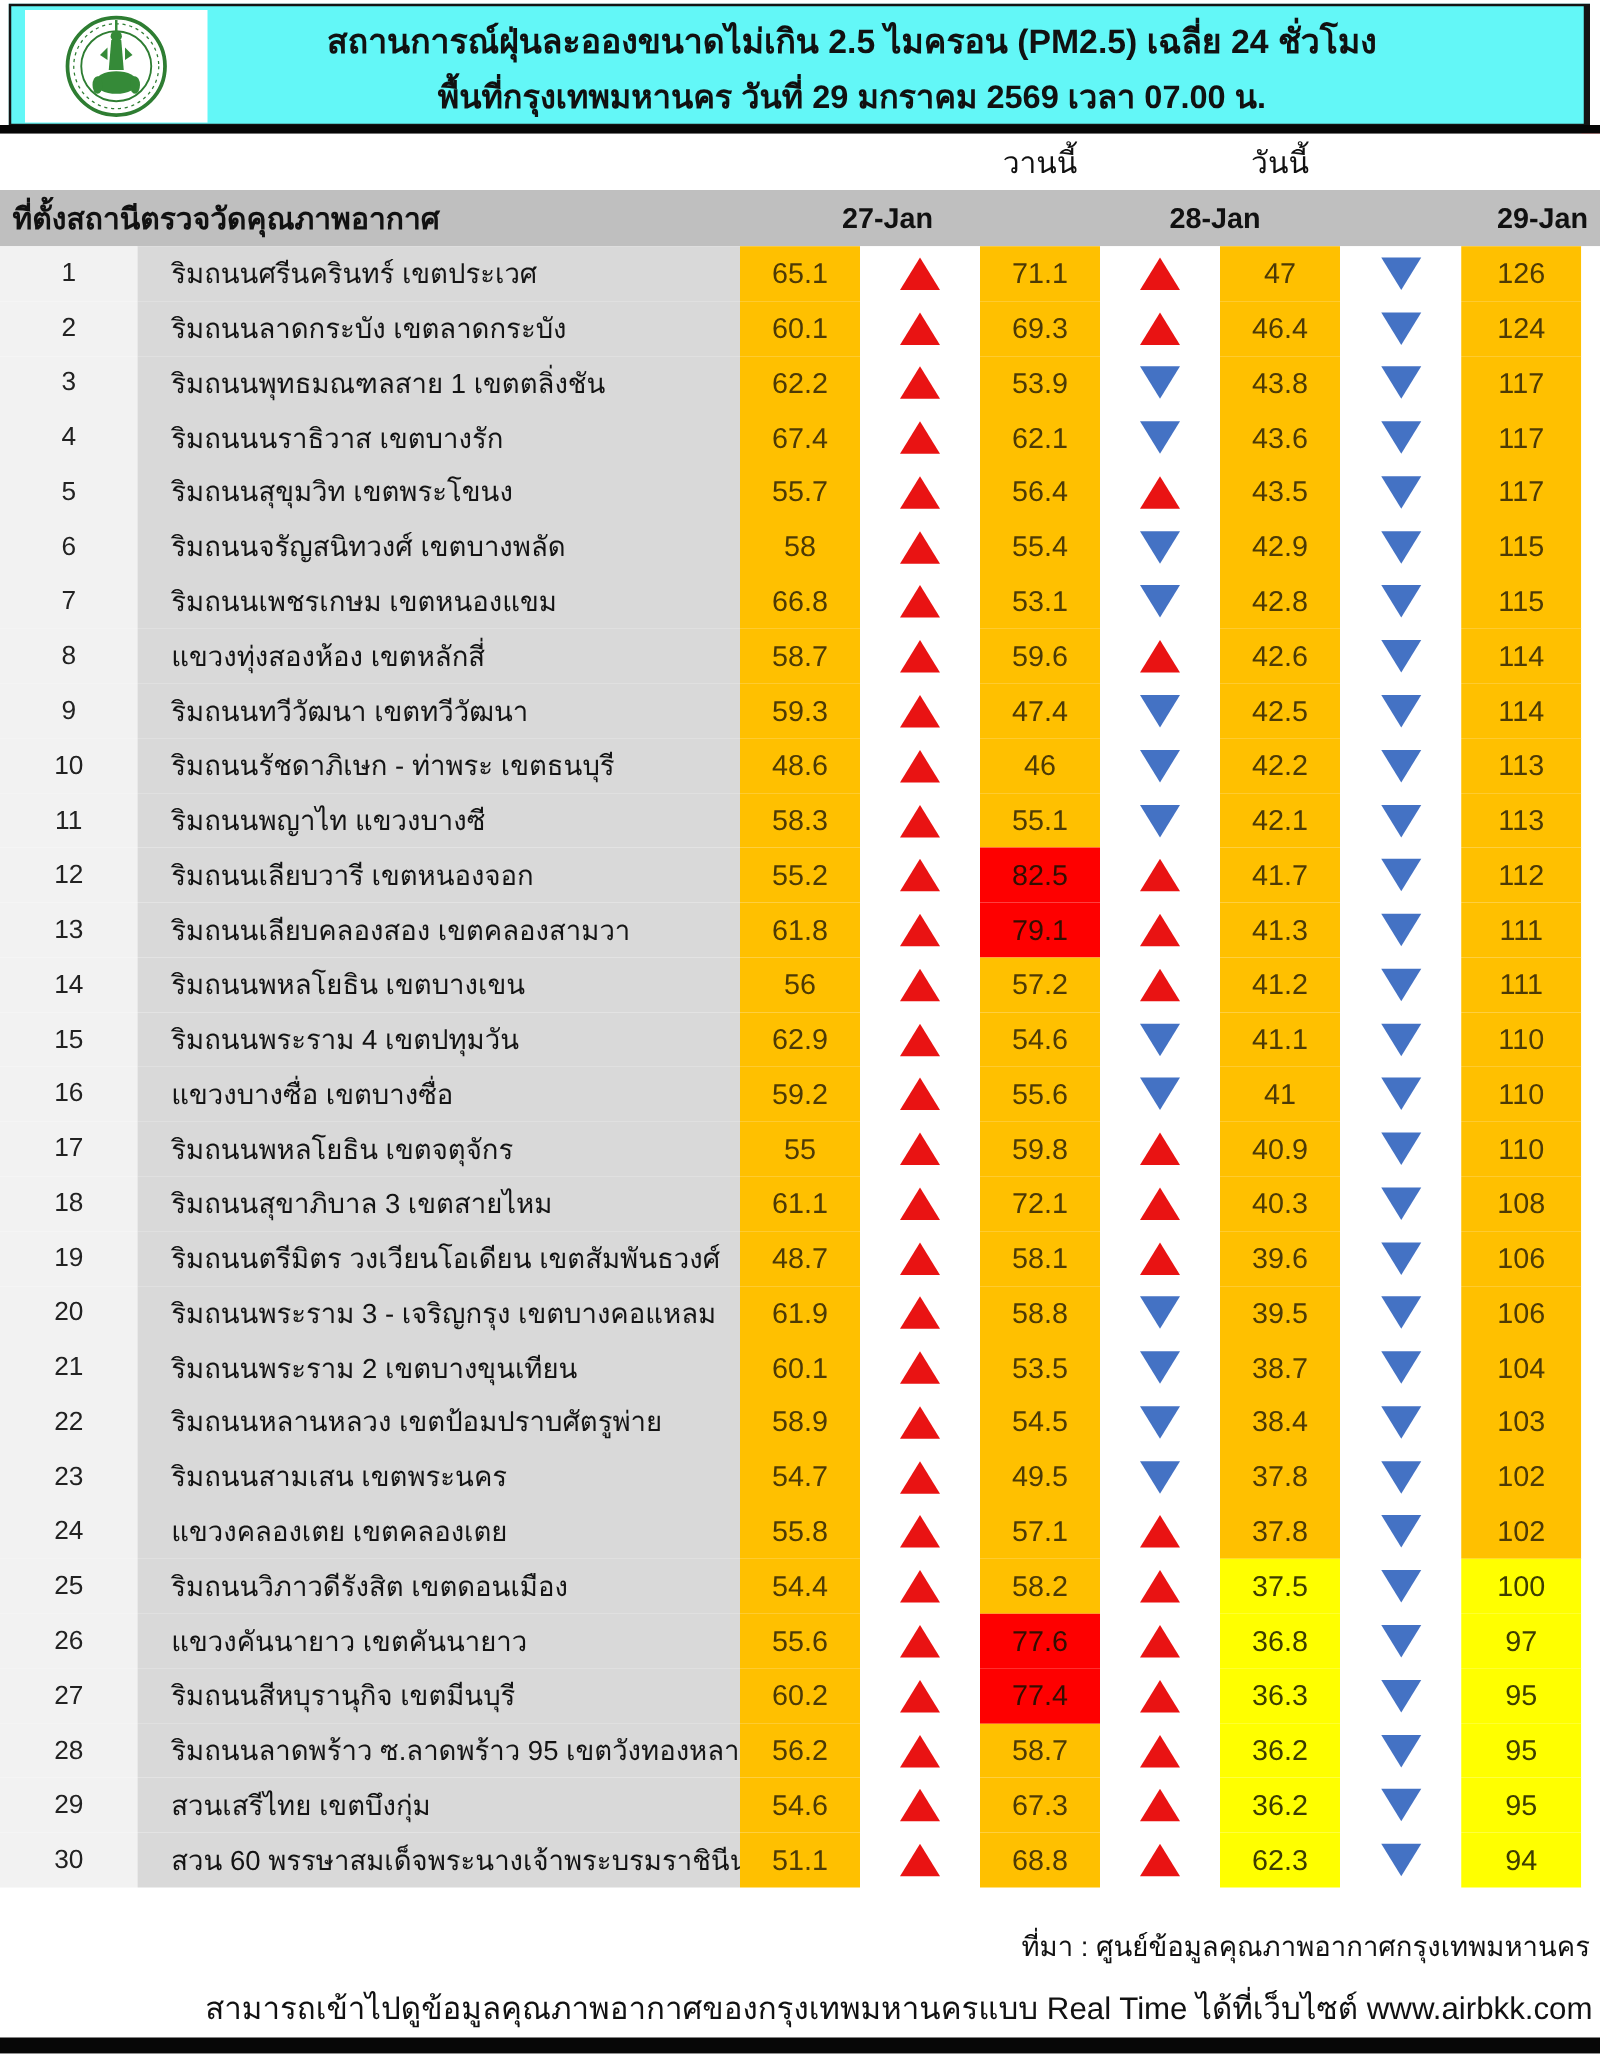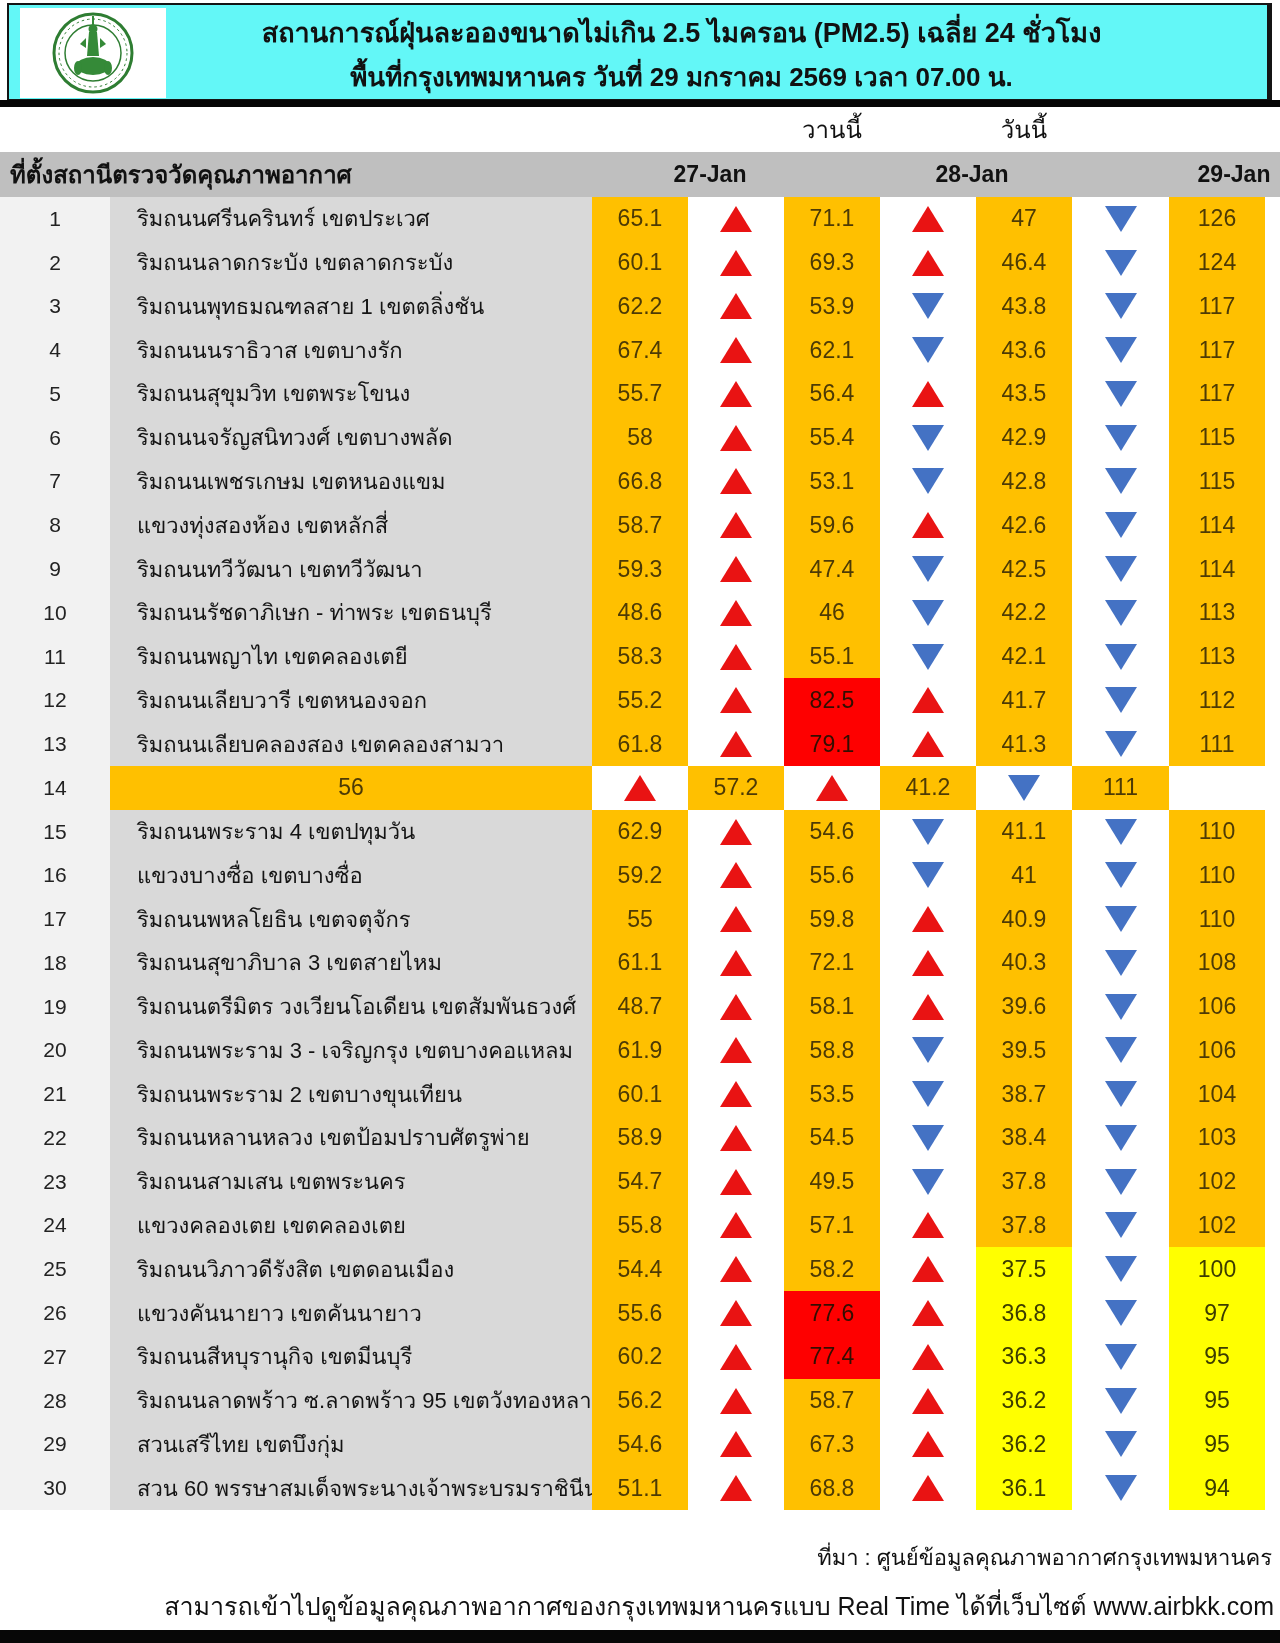--- a/index.html
+++ b/index.html
@@ -294,21 +294,21 @@
         </div>
       <div class="cell c-val bg-orange">42.2</div>
       <div class="cell c-arr">
           <span class="tri tri-down"></span>
         </div>
       <div class="cell c-val bg-orange">113</div>
       <div class="cell c-gap"></div>
     </div>
       <div class="row grid-row">
       <div class="cell c-no">11</div>
-      <div class="cell c-name">ริมถนนพญาไท เขตคลองเตยี</div>
+      <div class="cell c-name">ริมถนนพญาไท แขวงบางซี</div>
       <div class="cell c-val bg-orange">58.3</div>
       <div class="cell c-arr">
           <span class="tri tri-up"></span>
         </div>
       <div class="cell c-val bg-orange">55.1</div>
       <div class="cell c-arr">
           <span class="tri tri-down"></span>
         </div>
       <div class="cell c-val bg-orange">42.1</div>
       <div class="cell c-arr">
@@ -348,20 +348,21 @@
         </div>
       <div class="cell c-val bg-orange">41.3</div>
       <div class="cell c-arr">
           <span class="tri tri-down"></span>
         </div>
       <div class="cell c-val bg-orange">111</div>
       <div class="cell c-gap"></div>
     </div>
       <div class="row grid-row">
       <div class="cell c-no">14</div>
+      <div class="cell c-name">ริมถนนพหลโยธิน เขตบางเขน</div>
       <div class="cell c-val bg-orange">56</div>
       <div class="cell c-arr">
           <span class="tri tri-up"></span>
         </div>
       <div class="cell c-val bg-orange">57.2</div>
       <div class="cell c-arr">
           <span class="tri tri-up"></span>
         </div>
       <div class="cell c-val bg-orange">41.2</div>
       <div class="cell c-arr">
@@ -644,21 +645,21 @@
       <div class="cell c-no">30</div>
       <div class="cell c-name">สวน 60 พรรษาสมเด็จพระนางเจ้าพระบรมราชินีนาถ เขต</div>
       <div class="cell c-val bg-orange">51.1</div>
       <div class="cell c-arr">
           <span class="tri tri-up"></span>
         </div>
       <div class="cell c-val bg-orange">68.8</div>
       <div class="cell c-arr">
           <span class="tri tri-up"></span>
         </div>
-      <div class="cell c-val bg-yellow">36.1</div>
+      <div class="cell c-val bg-yellow">62.3</div>
       <div class="cell c-arr">
           <span class="tri tri-down"></span>
         </div>
       <div class="cell c-val bg-yellow">94</div>
       <div class="cell c-gap"></div>
     </div>
     </div>
 
   <div class="source-line">ที่มา : ศูนย์ข้อมูลคุณภาพอากาศกรุงเทพมหานคร</div>
   <div class="info-line">สามารถเข้าไปดูข้อมูลคุณภาพอากาศของกรุงเทพมหานครแบบ Real Time ได้ที่เว็บไซต์ www.airbkk.com</div>

